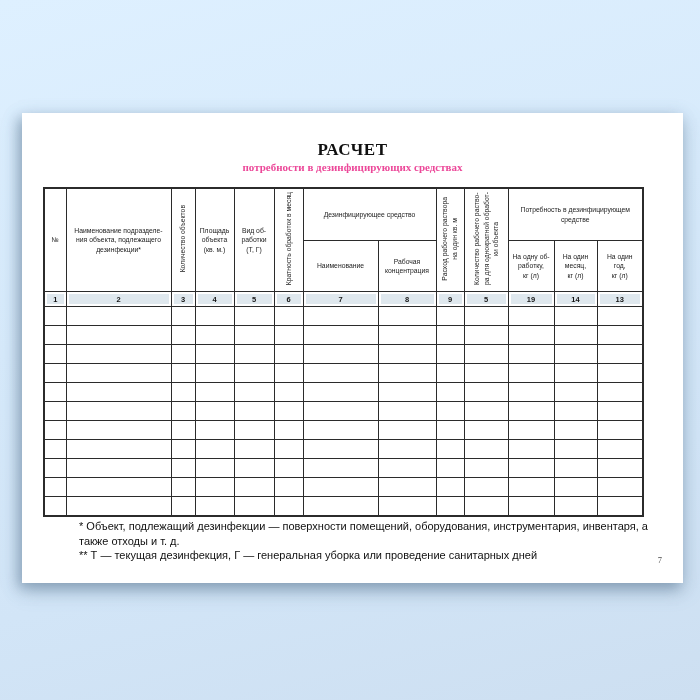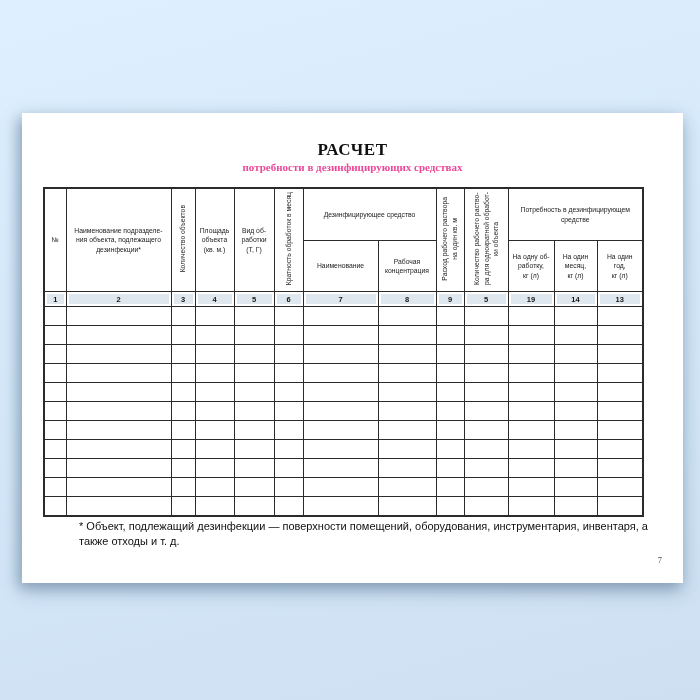--- a/index.html
+++ b/index.html
@@ -301,16 +301,17 @@
           <td></td>
           <td></td>
           <td></td>
           <td></td>
         </tr>
       </tbody>
   </table>
 
   <div class="footnotes">
     <div>* Объект, подлежащий дезинфекции — поверхности помещений, оборудования, инструментария, инвентаря, а также отходы и т. д.</div>
+    <div>** Т — текущая дезинфекция, Г — генеральная уборка или проведение санитарных дней</div>
   </div>
 
   <div class="pagenum">7</div>
 </div>
 
 </body></html>

